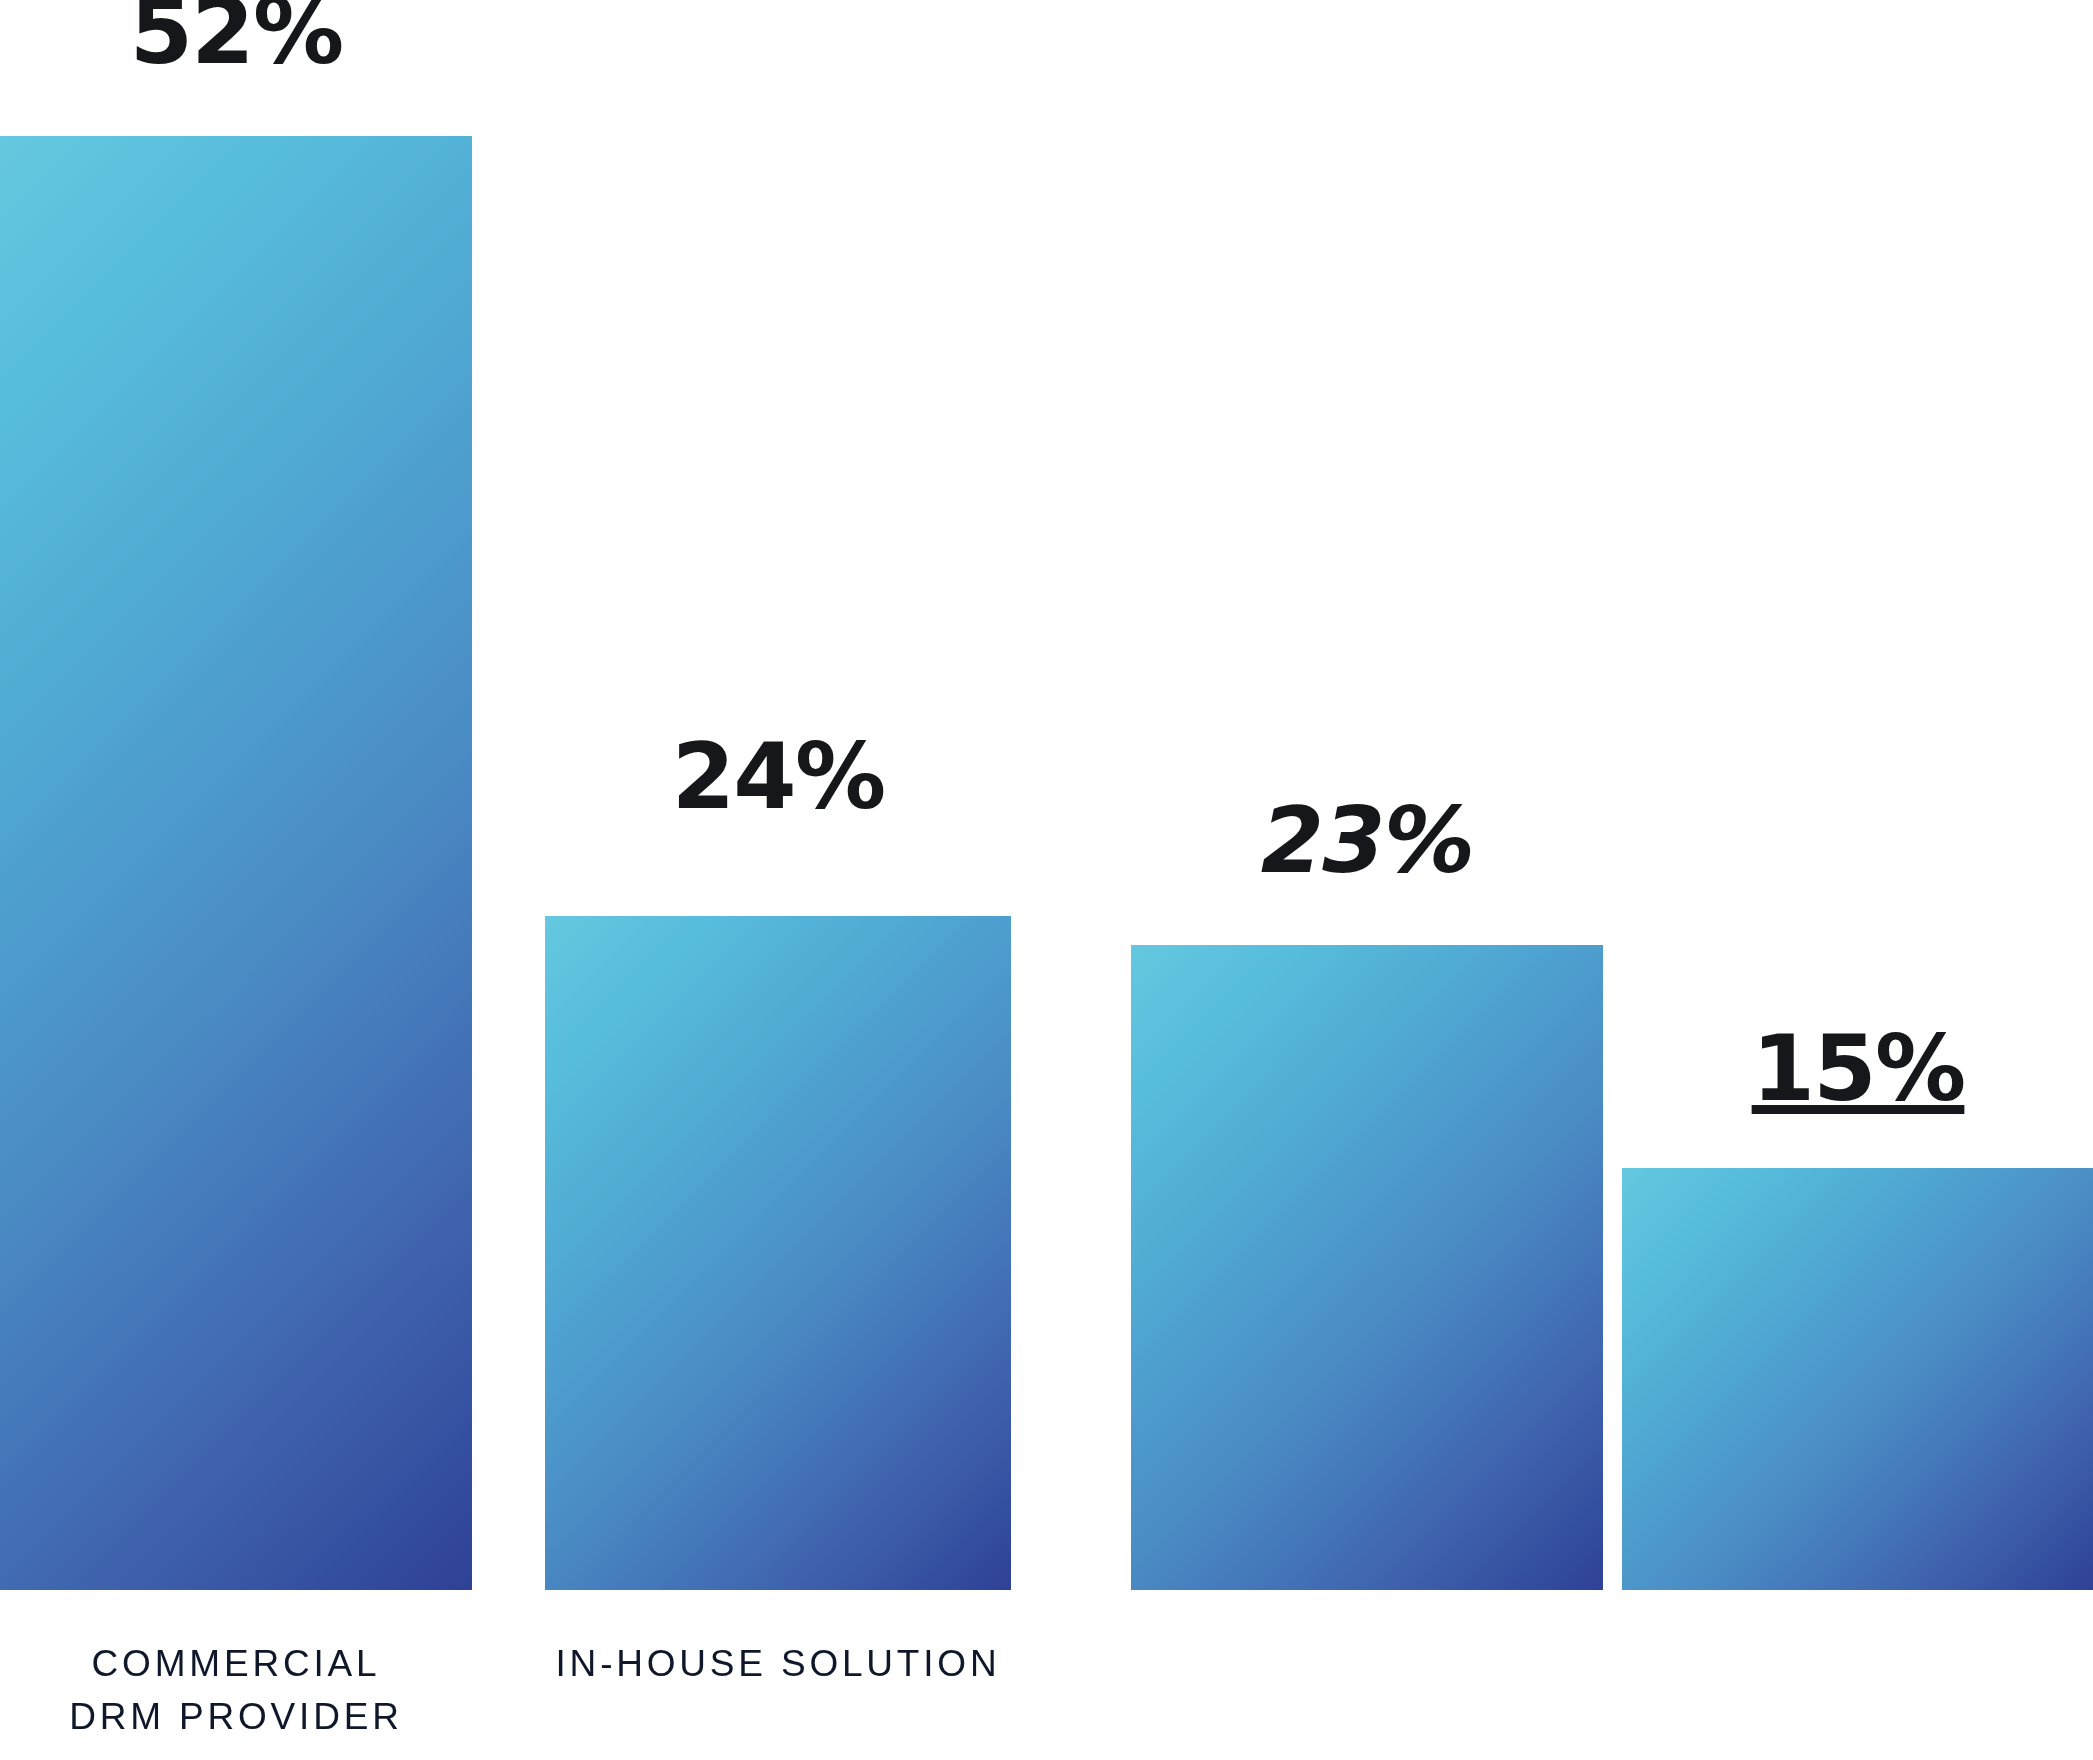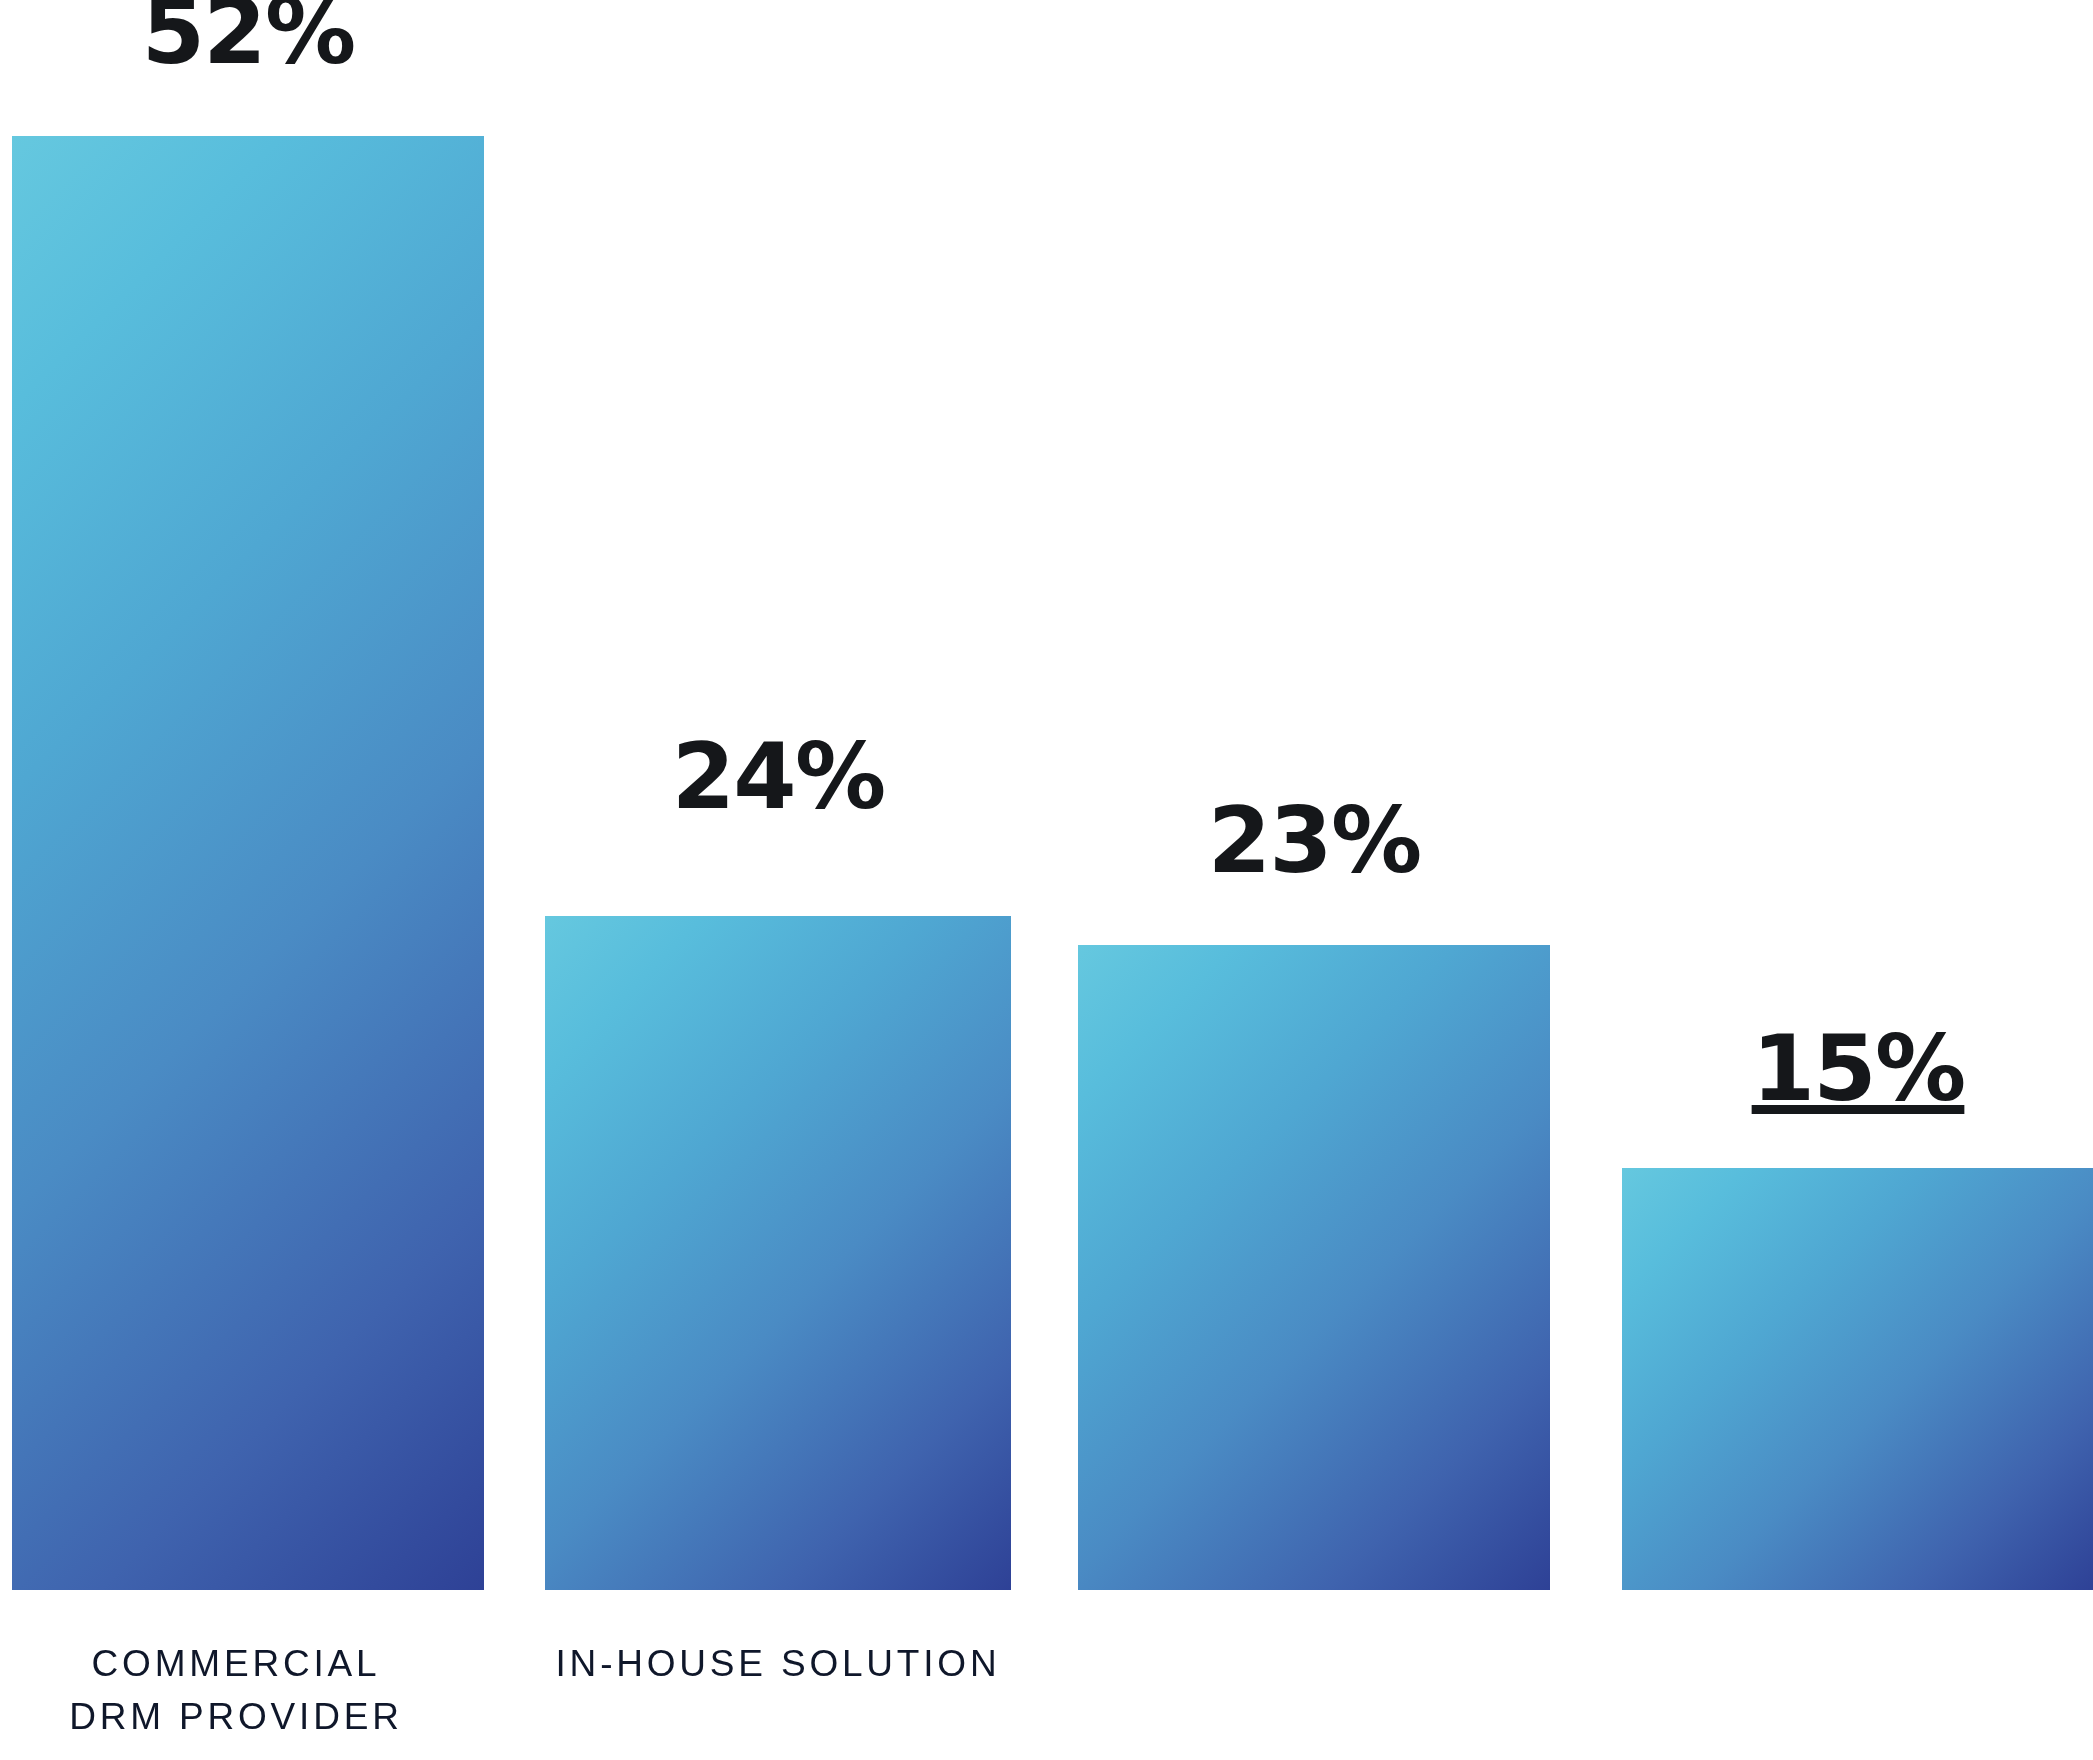--- a/index.html
+++ b/index.html
@@ -71,31 +71,31 @@
     white-space: pre-line;
   }
 </style>
 </head>
 <body>
 
 <div id="chart-canvas">
 
   <div class="plot-area">
 
-    <div class="bar-group" style="left:12px; width:472px; height:1590px;">
+    <div class="bar-group" style="left:0px; width:472px; height:1590px;">
       <div class="bar-value" style="bottom:1513px;">52%</div>
       <div class="bar-rect" style="height:1454px;"></div>
     </div>
 
     <div class="bar-group" style="left:545px; width:466px; height:1590px;">
       <div class="bar-value" style="bottom:768px;">24%</div>
       <div class="bar-rect" style="height:674px;"></div>
     </div>
 
-    <div class="bar-group" style="left:1078px; width:472px; height:1590px;">
+    <div class="bar-group" style="left:1131px; width:472px; height:1590px;font-style:italic;">
       <div class="bar-value" style="bottom:704px;">23%</div>
       <div class="bar-rect" style="height:645px;"></div>
     </div>
 
     <div class="bar-group" style="left:1622px; width:472px; height:1590px;">
       <div class="bar-value" style="bottom:476px;text-decoration:underline;">15%</div>
       <div class="bar-rect" style="height:422px;"></div>
     </div>
 
   </div>

